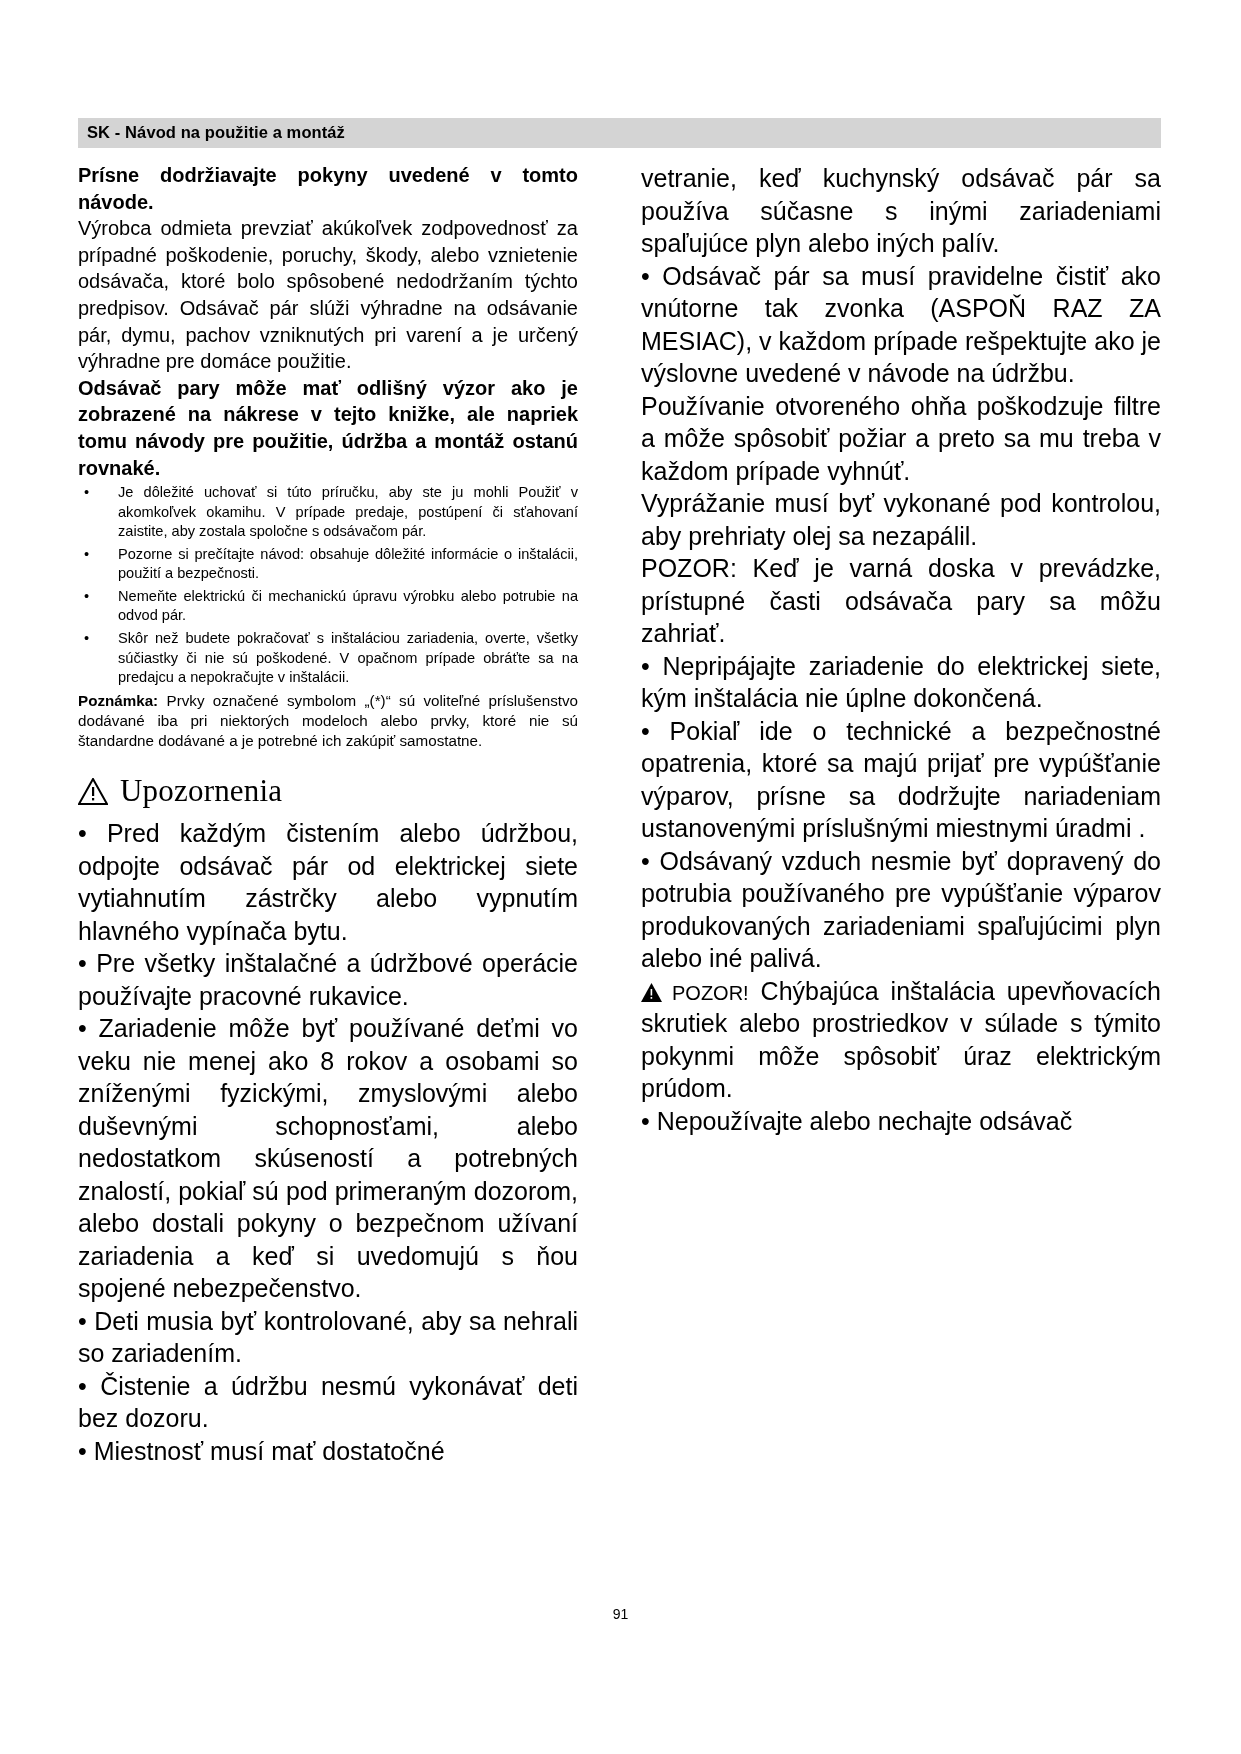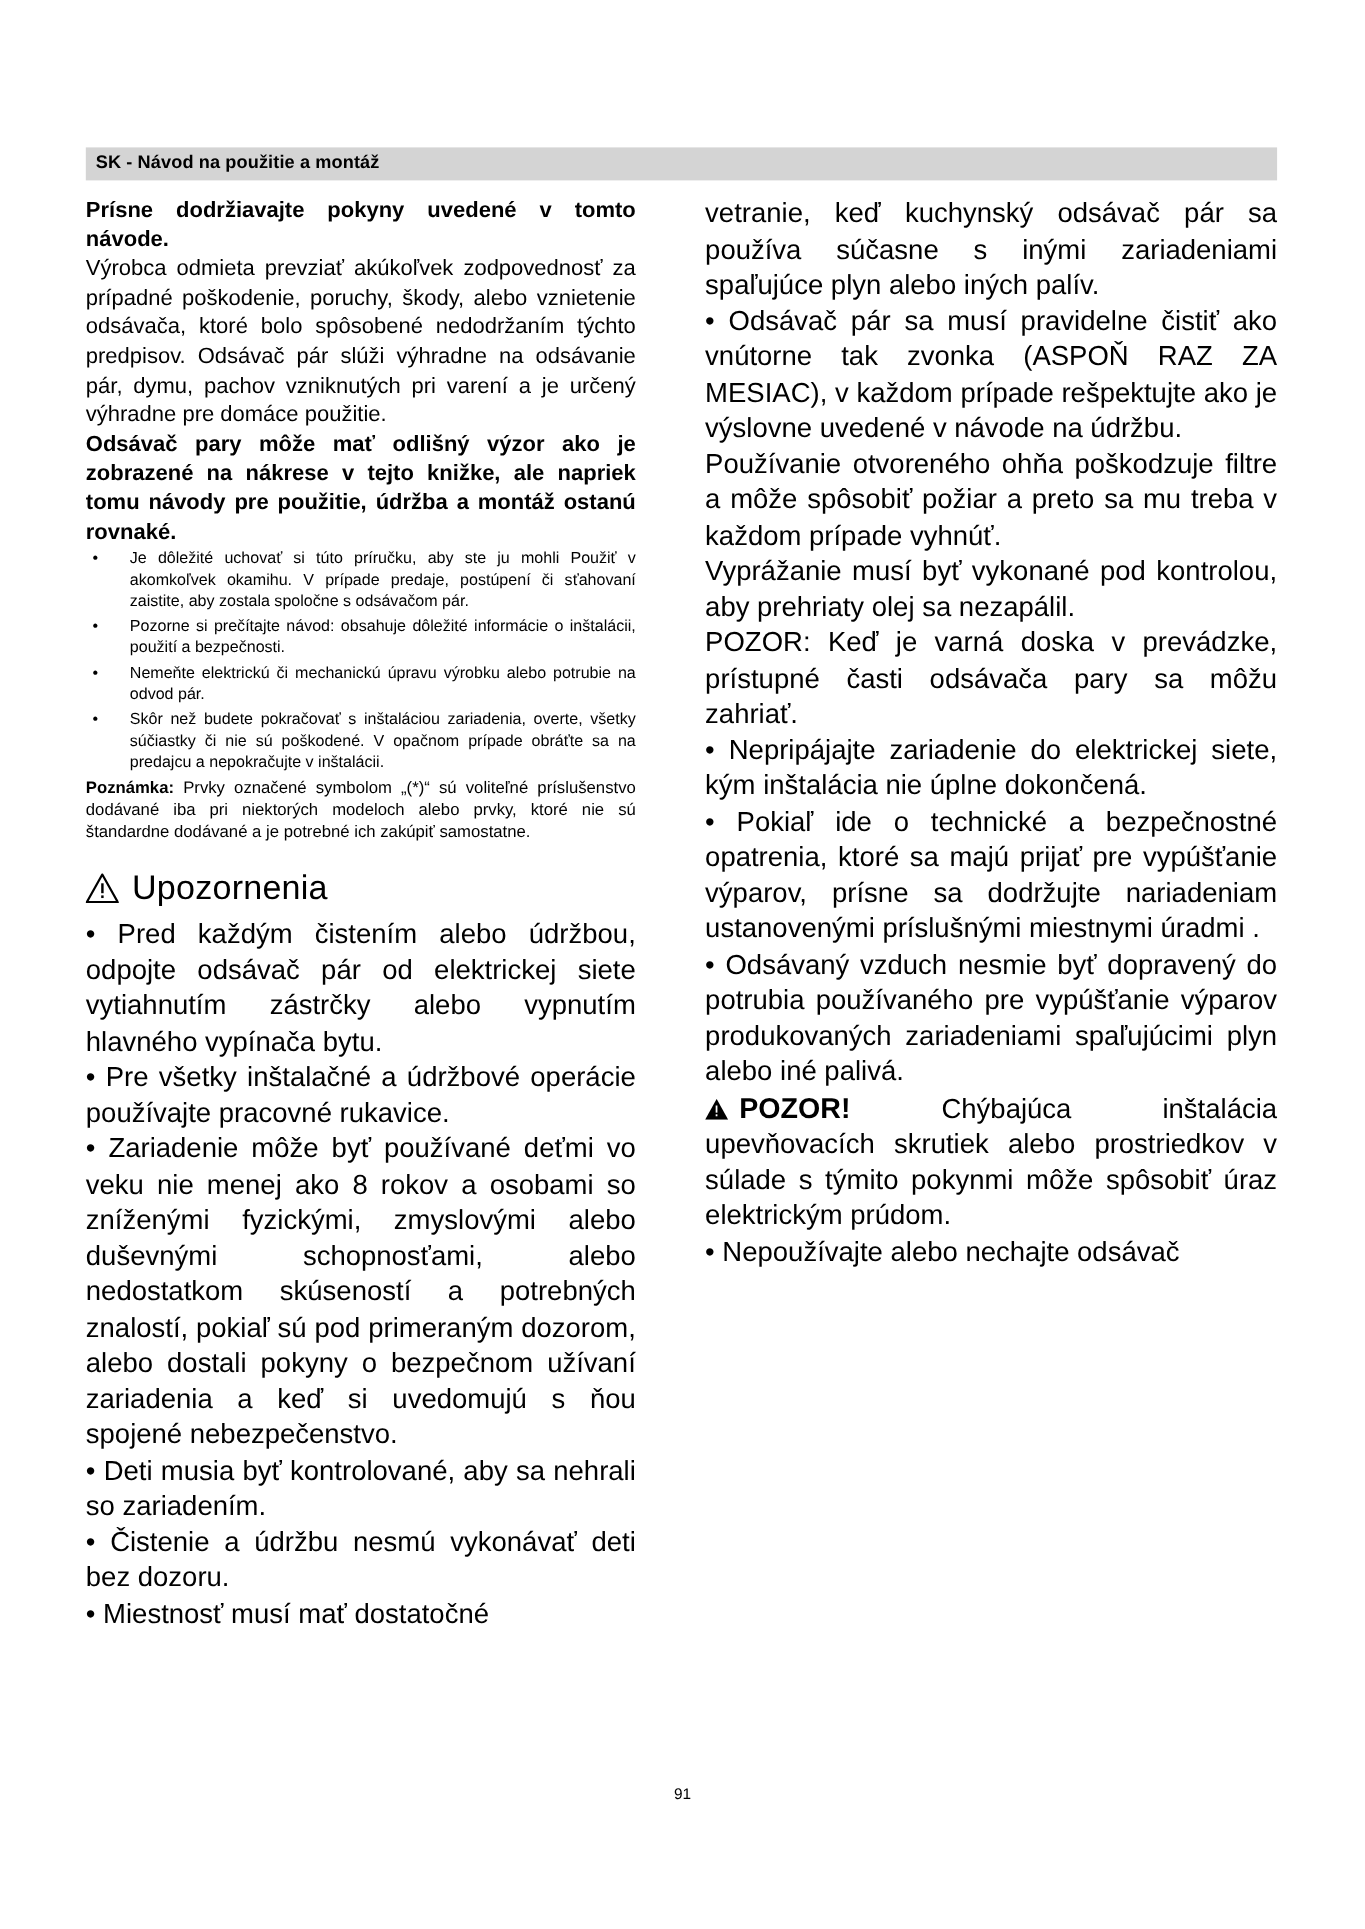--- a/index.html
+++ b/index.html
@@ -9,21 +9,21 @@
   }
   body {
     width: 1241px;
     height: 1754px;
     font-family: "Liberation Sans", sans-serif;
     color: #000000;
     position: relative;
   }
   .page {
     position: absolute;
-    left: 0; top: 16px;
+    left: 0; top: 0;
     width: 1241px;
     height: 1576px;
     background: #fff;
   }
   .header-bar {
     position: absolute;
     left: 78px;
     top: 118px;
     width: 1083px;
     height: 30px;
@@ -103,20 +103,21 @@
     width: 30px;
     height: 27px;
     position: relative;
     flex: 0 0 auto;
   }
   .warn-tri svg { display: block; }
   .warn-title {
     font-size: 31px;
     font-weight: normal;
     letter-spacing: 0.2px;
+    font-family: Liberation Serif, serif;
   }
 
   
   .big-p {
     font-size: 25px;
     line-height: 1.3;
     text-align: justify;
     margin: 0;
     padding: 0;
   }
@@ -129,22 +130,22 @@
     margin: 0;
   }
   .pozor-tri {
     display: inline-block;
     width: 21px;
     height: 19px;
     vertical-align: -2px;
     margin-right: 10px;
   }
   .pozor-word {
-    font-weight: bold;
-    font-size: 26px;
+    font-weight: normal;
+    font-size: 20px;
   }
 
   .page-number {
     position: absolute;
     left: 0;
     right: 0;
     top: 1606px;
     text-align: center;
     font-size: 14px;
   }

